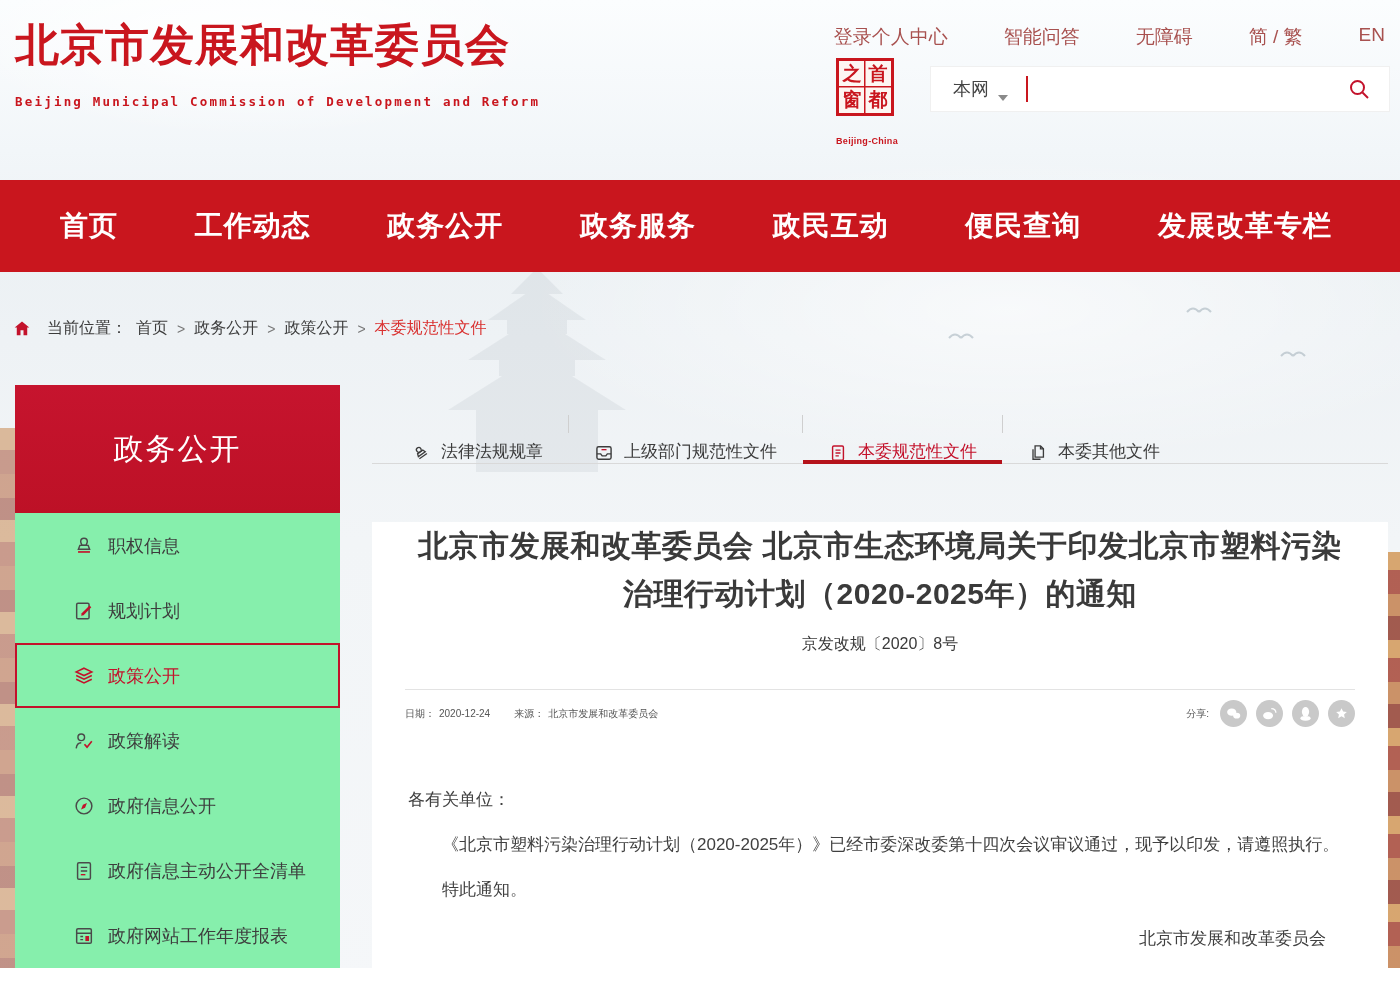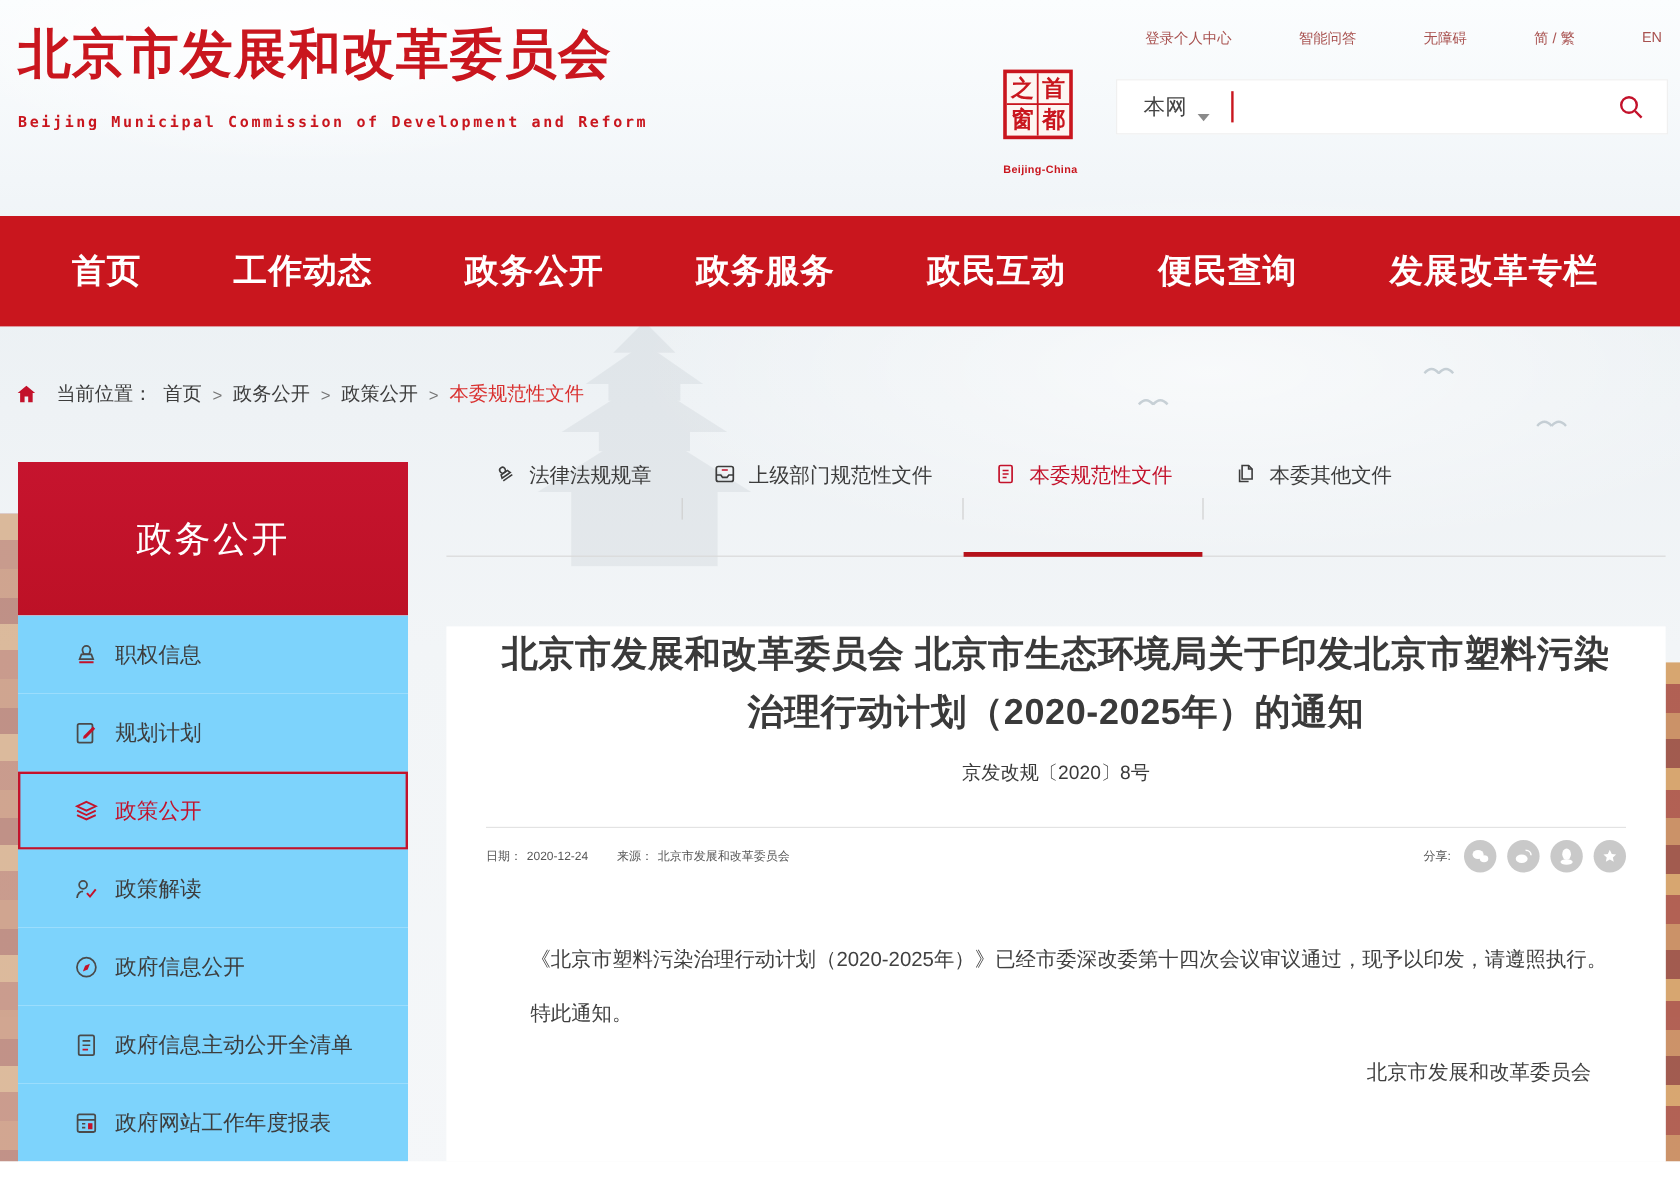--- a/index.html
+++ b/index.html
@@ -17,21 +17,21 @@
     background:repeating-linear-gradient(180deg,#c98a52 0 22px,#a85338 22px 46px,#b4643c 46px 70px,#97402c 70px 92px); opacity:.55; filter:blur(.5px); }
   .bg-strip-right { position:absolute; right:0; top:552px; width:12px; height:444px; z-index:0;
     background:repeating-linear-gradient(180deg,#d1934f 0 18px,#a23c2c 18px 42px,#c27a45 42px 64px,#8e3526 64px 88px); opacity:.8; filter:blur(.4px); }
   .bird { position:absolute; opacity:.45; z-index:0; }
   
   header.top { position:relative; height:180px; z-index:2; }
   .logo { position:absolute; left:15px; top:16px; }
   .logo-cn { font-size:44px; font-weight:700; color:#c9161e; letter-spacing:1px; }
   .logo-en { margin-top:19px; font-family:"DejaVu Sans Mono", monospace; font-size:12.5px; font-weight:700; color:#c9161e; letter-spacing:2.2px; }
   .top-links { position:absolute; right:15px; top:24px; display:flex; gap:56px; }
-  .tlink { font-size:12px; color:#a8514f; text-decoration:none; cursor:pointer; white-space:nowrap; }
+  .tlink { font-size:19px; color:#a8514f; text-decoration:none; cursor:pointer; white-space:nowrap; }
   .seal { position:absolute; left:836px; top:58px; width:62px; text-align:center; cursor:pointer; }
   .seal-box { width:58px; height:58px; border:3px solid #c9161e; display:grid; grid-template-columns:1fr 1fr; grid-template-rows:1fr 1fr; background:
       linear-gradient(#c9161e,#c9161e) center/1.5px 100% no-repeat,
       linear-gradient(#c9161e,#c9161e) center/100% 1.5px no-repeat, #fdf6f2; }
   .seal-box span { display:flex; align-items:center; justify-content:center; font-size:19px; font-weight:700; color:#c9161e; }
   .seal-caption { margin-top:20px; font-size:9px; font-weight:700; color:#c9161e; letter-spacing:.3px; }
   .search { position:absolute; left:930px; top:66px; width:460px; height:46px; background:#fff; border:1px solid #f0f0f0; display:flex; align-items:center; padding:0 18px 0 22px; }
   .scope { display:flex; align-items:flex-end; gap:9px; font-size:18px; color:#444; cursor:pointer; }
   .caret { width:0; height:0; border-left:5px solid transparent; border-right:5px solid transparent; border-top:6px solid #8a8a8a; }
   .cursorline { width:2px; height:26px; background:#c9161e; margin-left:18px; }
@@ -46,27 +46,27 @@
   .bc-label { margin-left:6px; }
   .bc-link { color:#3c3c3c; text-decoration:none; cursor:pointer; }
   .bc-sep { color:#777; font-size:14px; }
   .bc-cur { color:#d9302f; }
   
   .content { position:relative; z-index:1; display:flex; align-items:flex-start; margin-top:46px; padding-left:15px; }
   
   .sidebar { width:325px; flex:none; }
   .side-head { height:128px; display:flex; align-items:center; justify-content:center; background:linear-gradient(180deg,#c6142e,#bd1126); color:#fff; font-size:30px; letter-spacing:2px; }
   .side-list { background:#fff; padding-bottom:60px; }
-  .side-item { height:65px; display:flex; align-items:center; gap:13px; padding-left:44px; font-size:18px; color:#3d3d3d; text-decoration:none; background:#7dd3fc; border:2px solid transparent; cursor:pointer; }
+  .side-item { height:65px; display:flex; align-items:center; gap:13px; padding-left:56px; font-size:18px; color:#3d3d3d; text-decoration:none; background:#86efac; border:2px solid transparent; cursor:pointer; }
   .side-item.active { border-color:#c3122b; color:#c3122b; }
   .sicon { display:flex; align-items:center; }
   
   .main { flex:none; width:1016px; margin-left:32px; }
   .tabs { height:79px; display:flex; align-items:center; border-bottom:1px solid #d9d9d9; padding-left:14px; }
-  .tab { position:relative; height:100%; display:flex; align-items:flex-start; gap:10px; padding:0 25px; font-size:17px; color:#3c3c3c; text-decoration:none; cursor:pointer; white-space:nowrap; }
+  .tab { position:relative; height:100%; display:flex; align-items:flex-end; gap:10px; padding:0 25px; font-size:17px; color:#3c3c3c; text-decoration:none; cursor:pointer; white-space:nowrap; }
   .tab.active { color:#c3122b; }
   .tab.active::after { content:""; position:absolute; left:0; right:0; bottom:-1px; height:4px; background:#b5121b; }
   .tab-divider { width:1px; height:18px; background:#cfcfcf; }
   .card { background:#fff; padding-bottom:80px; min-height:530px; }
   .title { width:930px; margin:58px auto 0; text-align:center; font-size:30px; font-weight:700; color:#3a3a3a; line-height:48px; letter-spacing:.5px; }
   .docnum { margin-top:16px; text-align:center; font-size:16px; color:#3a3a3a; }
   .rule { border:none; border-top:1px solid #e3e3e3; margin:34px 33px 0; }
   .meta { display:flex; justify-content:space-between; align-items:center; margin:10px 33px 0; font-size:10px; color:#555; }
   .meta-left span { margin-right:4px; }
   .src { margin-left:20px; }
@@ -345,20 +345,21 @@
             </a>
             <a class="share-dot">
               <svg width="15" height="15" viewBox="0 0 24 24">
                   <path d="M12 3.5l2.6 5.4 5.9.7-4.4 4 1.2 5.8L12 16.5l-5.3 2.9 1.2-5.8-4.4-4 5.9-.7z" fill="#fff"></path>
                 </svg>
             </a>
           </div>
         </div>
 
         <div class="body">
+          <p class="salut">各有关单位：</p>
           <p class="para">《北京市塑料污染治理行动计划（2020-2025年）》已经市委深改委第十四次会议审议通过，现予以印发，请遵照执行。</p>
           <p class="para">特此通知。</p>
           <p class="sig">北京市发展和改革委员会</p>
         </div>
       </section>
 
     </main>
   </div>
 </div>
 

